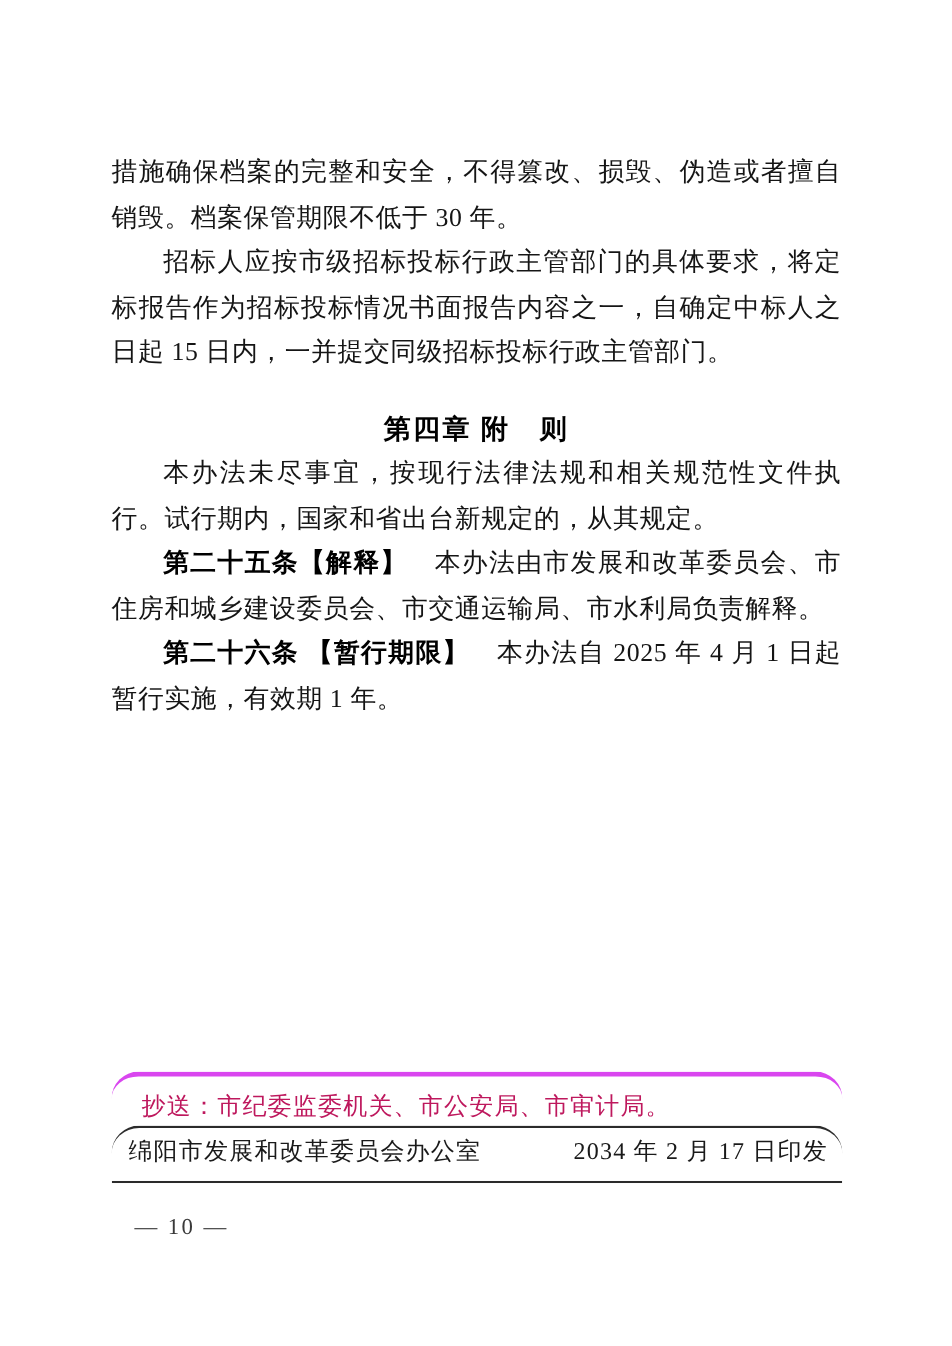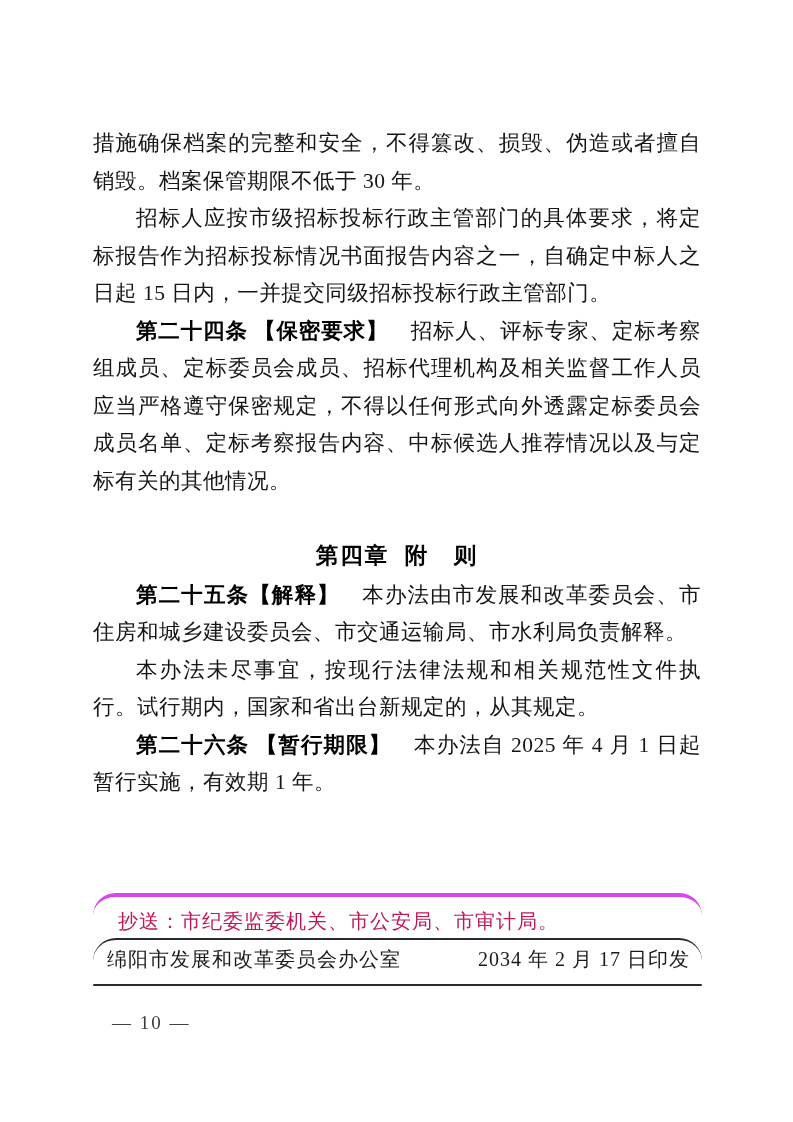--- a/index.html
+++ b/index.html
@@ -29,27 +29,27 @@
     text-align: justify;
     letter-spacing: 0.5px;
     color: #151515;
   }
   .para.indent { text-indent: 2em; }
   .para .bold {
     font-weight: 700;
     color: #000000;
   }
   .chapter {
-    font-family: Liberation Mono, monospace;
+    font-family: Liberation Serif, serif;
     font-size: 22.5px;
     line-height: 37.5px;
     font-weight: 700;
     text-align: center;
     letter-spacing: 2px;
-    margin-top: 39px;
+    margin-top: 26px;
     color: #000000;
   }
   .footer {
     position: absolute;
     left: 93px;
     top: 893px;
     width: 609px;
   }
   .footer-row-cc {
     border-top: 4px solid #d946ef;
@@ -89,24 +89,23 @@
 </style>
 </head>
 <body>
 
 <div class="page">
 
   <div class="doc-body">
 
   <p class="para"><span>措施确保档案的完整和安全，不得篡改、损毁、伪造或者擅自销毁。档案保管期限不低于 30 年。</span></p>
       <p class="para indent"><span>招标人应按市级招标投标行政主管部门的具体要求，将定标报告作为招标投标情况书面报告内容之一，自确定中标人之日起 15 日内，一并提交同级招标投标行政主管部门。</span></p>
-      <p class="para indent"><span class="bold">第二十四条 【保密要求】</span><span>　招标人、评标专家、定标考察组成员、定标委员会成员、招标代理机构及相关监督工作人员应当严格遵守保密规定，不得以任何形式向外透露定标委员会成员名单、定标考察报告内容、中标候选人推荐情况以及与定标有关的其他情况。</span></p>
       <p class="chapter"><span class="bold">第四章 附　则</span></p>
+      <p class="para indent"><span>本办法未尽事宜，按现行法律法规和相关规范性文件执行。试行期内，国家和省出台新规定的，从其规定。</span></p>
       <p class="para indent"><span class="bold">第二十五条【解释】</span><span>　本办法由市发展和改革委员会、市住房和城乡建设委员会、市交通运输局、市水利局负责解释。</span></p>
-      <p class="para indent"><span>本办法未尽事宜，按现行法律法规和相关规范性文件执行。试行期内，国家和省出台新规定的，从其规定。</span></p>
       <p class="para indent"><span class="bold">第二十六条 【暂行期限】</span><span>　本办法自 2025 年 4 月 1 日起暂行实施，有效期 1 年。</span></p>
     </div>
 
   <div class="footer">
     <div class="footer-row-cc">
       <span>抄送：市纪委监委机关、市公安局、市审计局。</span>
     </div>
     <div class="footer-row-issue">
       <span>绵阳市发展和改革委员会办公室</span>
       <span>2034 年 2 月 17 日印发</span>

